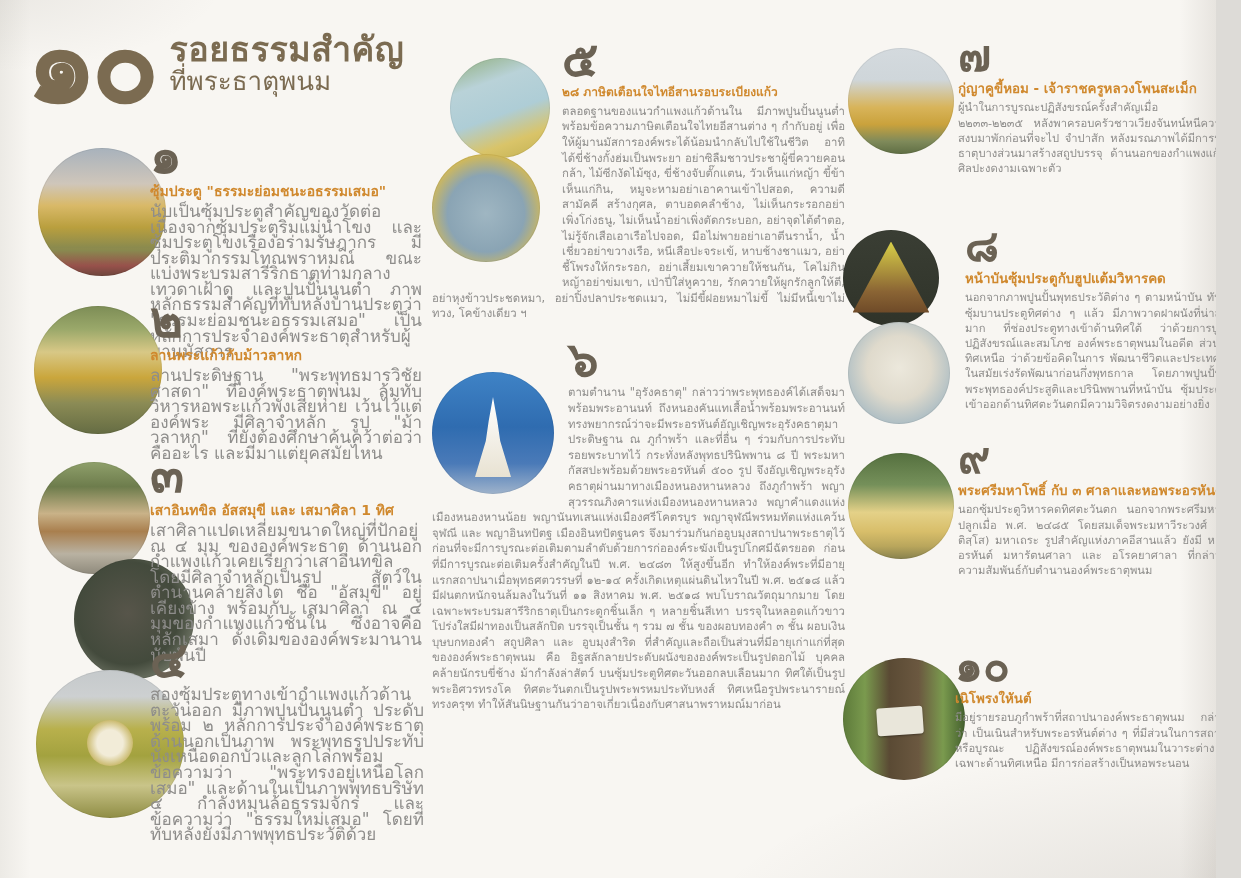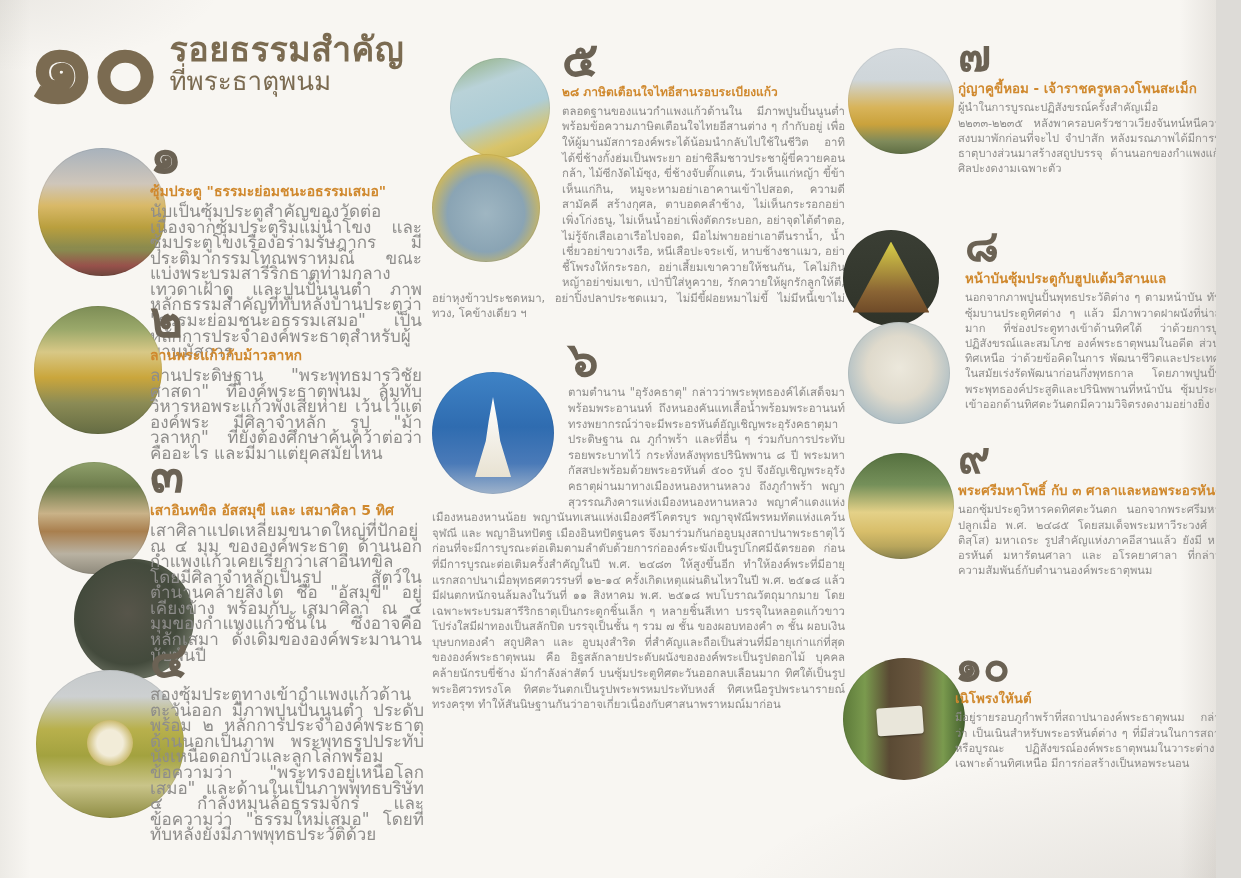--- a/index.html
+++ b/index.html
@@ -119,21 +119,21 @@
       <h2 class="hd">ลานพระแก้วกับม้าวลาหก</h2>
       <p class="bd">ลานประดิษฐาน "พระพุทธมารวิชัยศาสดา" ที่องค์พระธาตุพนม ล้มทับวิหารหอพระแก้วพังเสียหาย เว้นไว้แต่องค์พระ มีศิลาจำหลัก รูป "ม้าวลาหก" ที่ยังต้องศึกษาค้นคว้าต่อว่าคืออะไร และมีมาแต่ยุคสมัยไหน</p>
     </div>
   </section>
 
   <section class="sec col-l" id="s3">
     <div class="photo ph-s3a"></div>
     <div class="photo ph-s3b"></div>
     <div class="txt">
       <div class="num">๓</div>
-      <h2 class="hd">เสาอินทขิล อัสสมุขี และ เสมาศิลา 5 ทิศ</h2>
+      <h2 class="hd">เสาอินทขิล อัสสมุขี และ เสมาศิลา 1 ทิศ</h2>
       <p class="bd">เสาศิลาแปดเหลี่ยมขนาดใหญ่ที่ปักอยู่ ณ ๔ มุม ขององค์พระธาตุ ด้านนอกกำแพงแก้วเคยเรียกว่าเสาอินทขิล โดยมีศิลาจำหลักเป็นรูป สัตว์ในตำนานคล้ายสิงโต ชื่อ "อัสมุขี" อยู่เคียงข้าง พร้อมกับ เสมาศิลา ณ ๔ มุมของกำแพงแก้วชั้นใน ซึ่งอาจคือหลักเสมา ดั้งเดิมขององค์พระมานานนับพันปี</p>
     </div>
   </section>
 
   <section class="sec col-l" id="s4">
     <div class="photo ph-s4"></div>
     <div class="txt">
       <div class="num">๔</div>
       <p class="bd">สองซุ้มประตูทางเข้ากำแพงแก้วด้านตะวันออก มีภาพปูนปั้นนูนต่ำ ประดับพร้อม ๒ หลักการประจำองค์พระธาตุ ด้านนอกเป็นภาพ พระพุทธรูปประทับนั่งเหนือดอกบัวและลูกโลกพร้อมข้อความว่า "พระทรงอยู่เหนือโลกเสมอ" และด้านในเป็นภาพพุทธบริษัท ๔ กำลังหมุนล้อธรรมจักร และข้อความว่า "ธรรมใหม่เสมอ" โดยที่ทับหลังยังมีภาพพุทธประวัติด้วย</p>
     </div>
@@ -164,21 +164,21 @@
       <h2 class="hd">กู่ญาคูขี้หอม - เจ้าราชครูหลวงโพนสะเม็ก</h2>
       <p class="bd">ผู้นำในการบูรณะปฏิสังขรณ์ครั้งสำคัญเมื่อ พ.ศ. ๒๒๓๓-๒๒๓๕ หลังพาครอบครัวชาวเวียงจันทน์หนีความไม่สงบมาพักก่อนที่จะไป จำปาสัก หลังมรณภาพได้มีการนำอัฐิธาตุบางส่วนมาสร้างสถูปบรรจุ ด้านนอกของกำแพงแก้ว มีศิลปะงดงามเฉพาะตัว</p>
     </div>
   </section>
 
   <section class="sec col-r" id="s8">
     <div class="photo ph-s8a"></div>
     <div class="photo ph-s8b"></div>
     <div class="txt">
       <div class="num">๘</div>
-      <h2 class="hd">หน้าบันซุ้มประตูกับฮูปแต้มวิสานแล</h2>
+      <h2 class="hd">หน้าบันซุ้มประตูกับฮูปแต้มวิหารคด</h2>
       <p class="bd">นอกจากภาพปูนปั้นพุทธประวัติต่าง ๆ ตามหน้าบัน ทับหลัง ซุ้มบานประตูทิศต่าง ๆ แล้ว มีภาพวาดฝาผนังที่น่าสนใจมาก ที่ช่องประตูทางเข้าด้านทิศใต้ ว่าด้วยการบูรณะปฏิสังขรณ์และสมโภช องค์พระธาตุพนมในอดีต ส่วนด้านทิศเหนือ ว่าด้วยข้อคิดในการ พัฒนาชีวิตและประเทศชาติในสมัยเร่งรัดพัฒนาก่อนกึ่งพุทธกาล โดยภาพปูนปั้นปางพระพุทธองค์ประสูติและปรินิพพานที่หน้าบัน ซุ้มประตูทางเข้าออกด้านทิศตะวันตกมีความวิจิตรงดงามอย่างยิ่ง</p>
     </div>
   </section>
 
   <section class="sec col-r" id="s9">
     <div class="photo ph-s9"></div>
     <div class="txt">
       <div class="num">๙</div>
       <h2 class="hd">พระศรีมหาโพธิ์ กับ ๓ ศาลาและหอพระอรหันต์</h2>
       <p class="bd">นอกซุ้มประตูวิหารคดทิศตะวันตก นอกจากพระศรีมหาโพธิ์ปลูกเมื่อ พ.ศ. ๒๔๘๕ โดยสมเด็จพระมหาวีระวงศ์ (อ้วน ติสฺโส) มหาเถระ รูปสำคัญแห่งภาคอีสานแล้ว ยังมี หอพระอรหันต์ มหารัตนศาลา และ อโรคยาศาลา ที่กล่าวว่ามีความสัมพันธ์กับตำนานองค์พระธาตุพนม</p>

